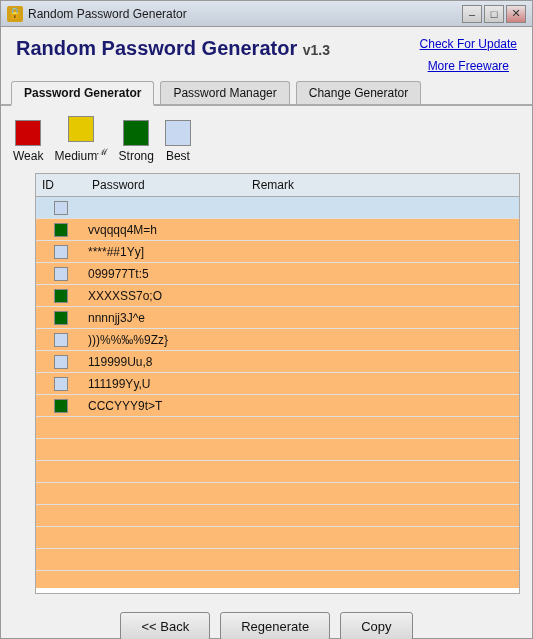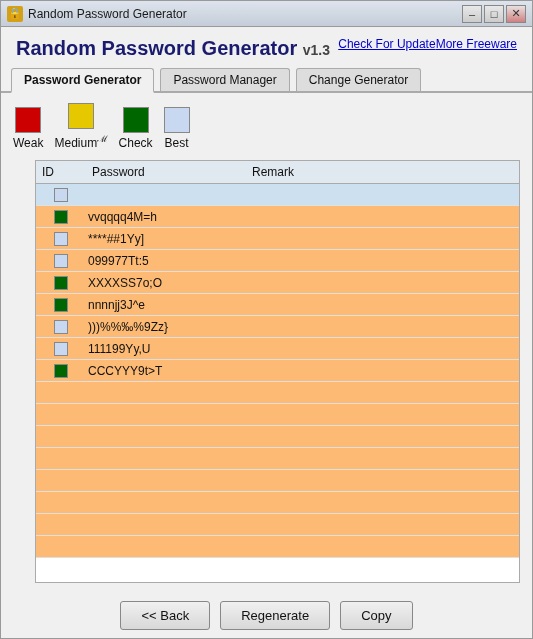--- a/index.html
+++ b/index.html
@@ -82,23 +82,23 @@
       font-weight: bold;
       color: #1a1a6e;
     }
     .app-version {
       font-size: 14px;
       font-weight: bold;
       color: #444;
     }
     .header-links {
       display: flex;
-      flex-direction: row;
-      align-items: flex-start;
-      gap: 0;
+      flex-direction: column;
+      align-items: center;
+      gap: 8px;
     }
     .header-link {
       color: #0000cc;
       text-decoration: underline;
       font-size: 12px;
       cursor: pointer;
     }
     .tabs-bar {
       display: flex;
       padding: 0 10px;
@@ -269,21 +269,21 @@
       <div class="legend-item">
         <div class="color-box" style="background:#cc0000;"></div>
         <span class="legend-label">Weak</span>
       </div>
       <div class="legend-item">
         <div class="color-box" style="background:#e6c800;"></div>
         <span class="legend-label">Medium<span class="medium-superscript">ℳ</span></span>
       </div>
       <div class="legend-item">
         <div class="color-box" style="background:#006600;"></div>
-        <span class="legend-label">Check</span>
+        <span class="legend-label">Strong</span>
       </div>
       <div class="legend-item">
         <div class="color-box" style="background:#c8d8f0;"></div>
         <span class="legend-label">Best</span>
       </div>
     </div>
 
     <div class="table-container">
       <div class="table-header">
         <div class="table-header-cell">ID</div>
@@ -336,20 +336,27 @@
             <div class="row-indicator">
               <div class="indicator-box" style="background: rgb(200, 216, 240);"></div>
             </div>
             <div class="row-password">)))%%‰%9Zz}</div>
             <div class="row-remark"></div>
           </div>
           <div class="table-row">
             <div class="row-indicator">
               <div class="indicator-box" style="background: rgb(200, 216, 240);"></div>
             </div>
+            <div class="row-password">119999Uu,8</div>
+            <div class="row-remark"></div>
+          </div>
+          <div class="table-row">
+            <div class="row-indicator">
+              <div class="indicator-box" style="background: rgb(200, 216, 240);"></div>
+            </div>
             <div class="row-password">111199Yy,U</div>
             <div class="row-remark"></div>
           </div>
           <div class="table-row">
             <div class="row-indicator">
               <div class="indicator-box" style="background: rgb(0, 102, 0);"></div>
             </div>
             <div class="row-password">CCCYYY9t&gt;T</div>
             <div class="row-remark"></div>
           </div>

